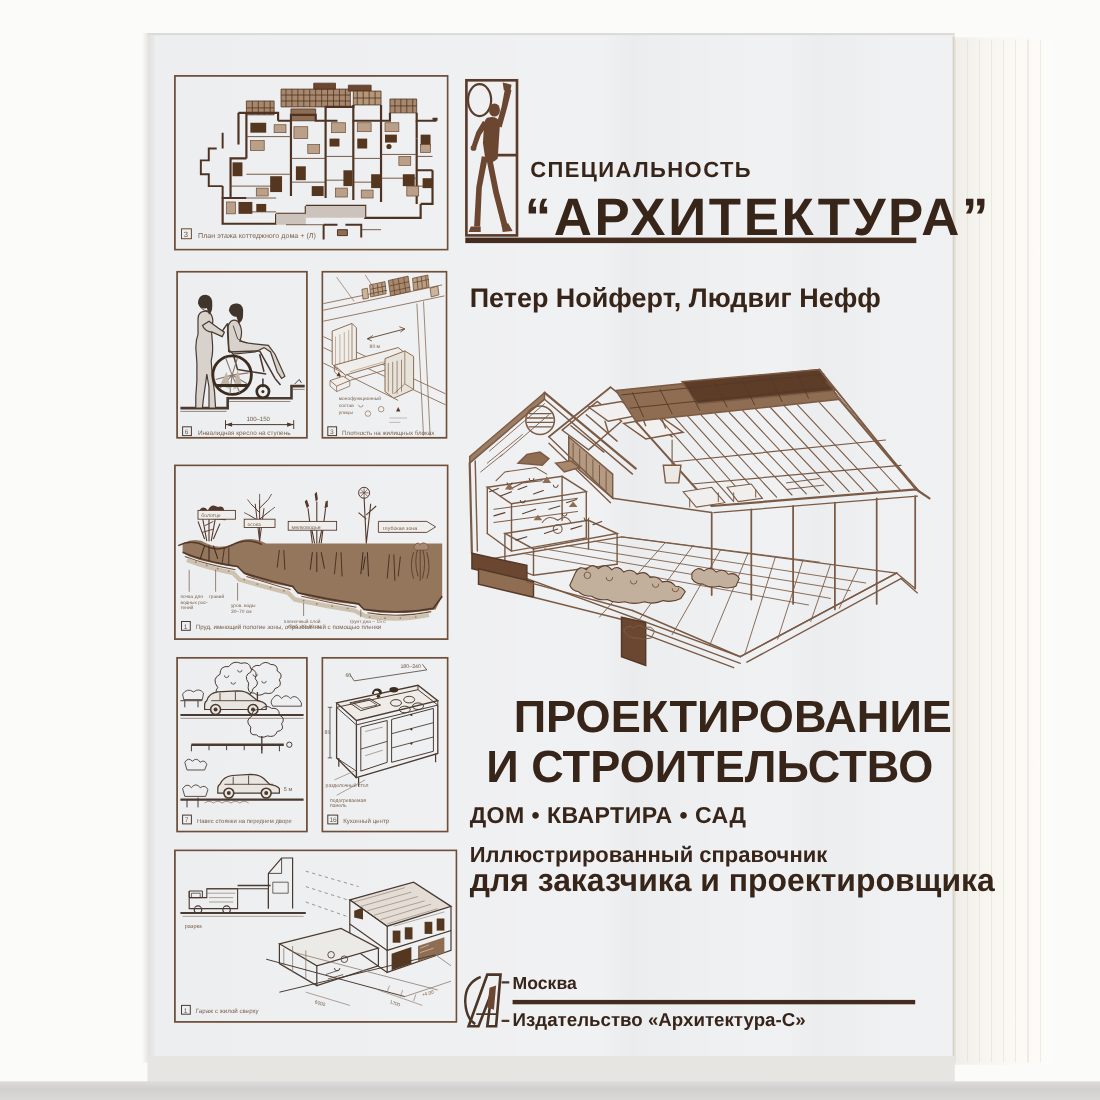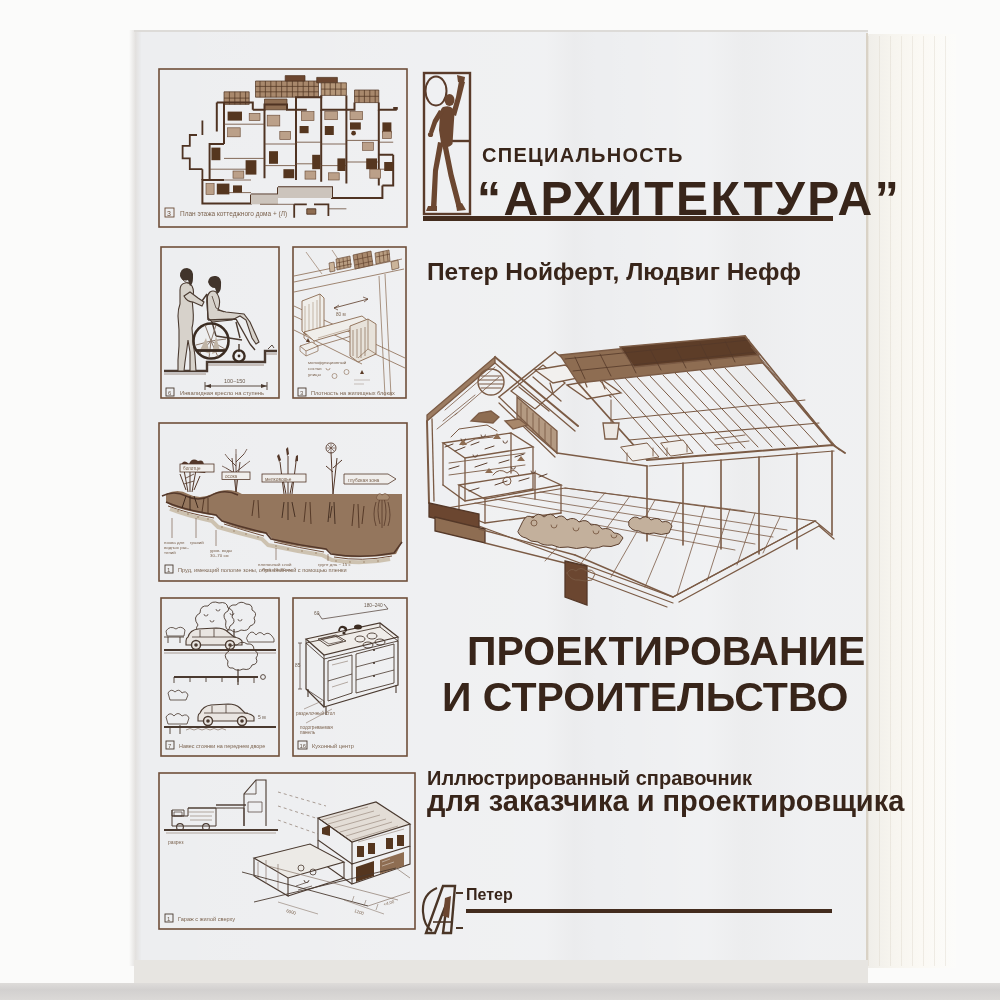--- a/index.html
+++ b/index.html
@@ -614,32 +614,34 @@
  <path d="M400 196 L417 210 M404 201 L419 214" stroke-width="1.2"></path>
 
  <path d="M152 248 q4 -6 9 -2 q5 -5 10 0 q6 -3 9 3 l-3 6 q-7 2 -13 0 q-8 1 -12 -7 Z" stroke-width="0.9"></path>
 </g>
 </svg>
 
 <div class="abs brown" style="left:427px;top:628px;font-size:41px;font-weight:bold;letter-spacing:0px;margin-left:40px;">ПРОЕКТИРОВАНИЕ</div>
 
 <div class="abs brown" style="left:427px;top:674px;font-size:41px;font-weight:bold;letter-spacing:0px;margin-left:15px;">И СТРОИТЕЛЬСТВО</div>
 
+<div class="abs brown" style="left:427px;top:730px;font-size:21px;font-weight:bold;letter-spacing:0.4px;">ДОМ  •  КВАРТИРА  •  САД</div>
 
 <div class="abs brown" style="left:427px;top:767px;font-size:20px;font-weight:bold;">Иллюстрированный справочник</div>
 
 <div class="abs brown" style="left:427px;top:785px;font-size:29px;font-weight:bold;">для заказчика и проектировщика</div>
 
 <svg class="abs" style="left:421px;top:884px;" width="44" height="52" viewBox="0 0 44 52">
  <path d="M2 28 Q1 10 16 4" fill="none" stroke="#4a3526" stroke-width="2.2"></path>
  <path d="M2 28 Q3 42 11 47" fill="none" stroke="#4a3526" stroke-width="2.2"></path>
  <path d="M22 2 L34 2 L30 49 L22 49 L26 18 L14 49 L5 49 Z" fill="none" stroke="#4a3526" stroke-width="2.4"></path>
  <path d="M24 14 L30 12 L28 34 L22 32 Z" fill="#6b4630"></path>
  <line x1="12" y1="38" x2="30" y2="38" stroke="#4a3526" stroke-width="1.6"></line>
  <line x1="35" y1="9" x2="42" y2="9" stroke="#4a3526" stroke-width="2"></line>
  <line x1="35" y1="44" x2="42" y2="44" stroke="#4a3526" stroke-width="2"></line>
 </svg>
 
-<div class="abs brown" style="left:466px;top:886px;font-size:16px;font-weight:bold;">Петер</div>
+<div class="abs brown" style="left:466px;top:886px;font-size:16px;font-weight:bold;">Москва</div>
 
 <div class="abs" style="left:466px;top:909px;width:366px;height:4px;background:#432c1e;"></div>
 
+<div class="abs brown" style="left:466px;top:918px;font-size:17px;font-weight:bold;">Издательство  «Архитектура-С»</div>
 </div>
 
 </body></html>

